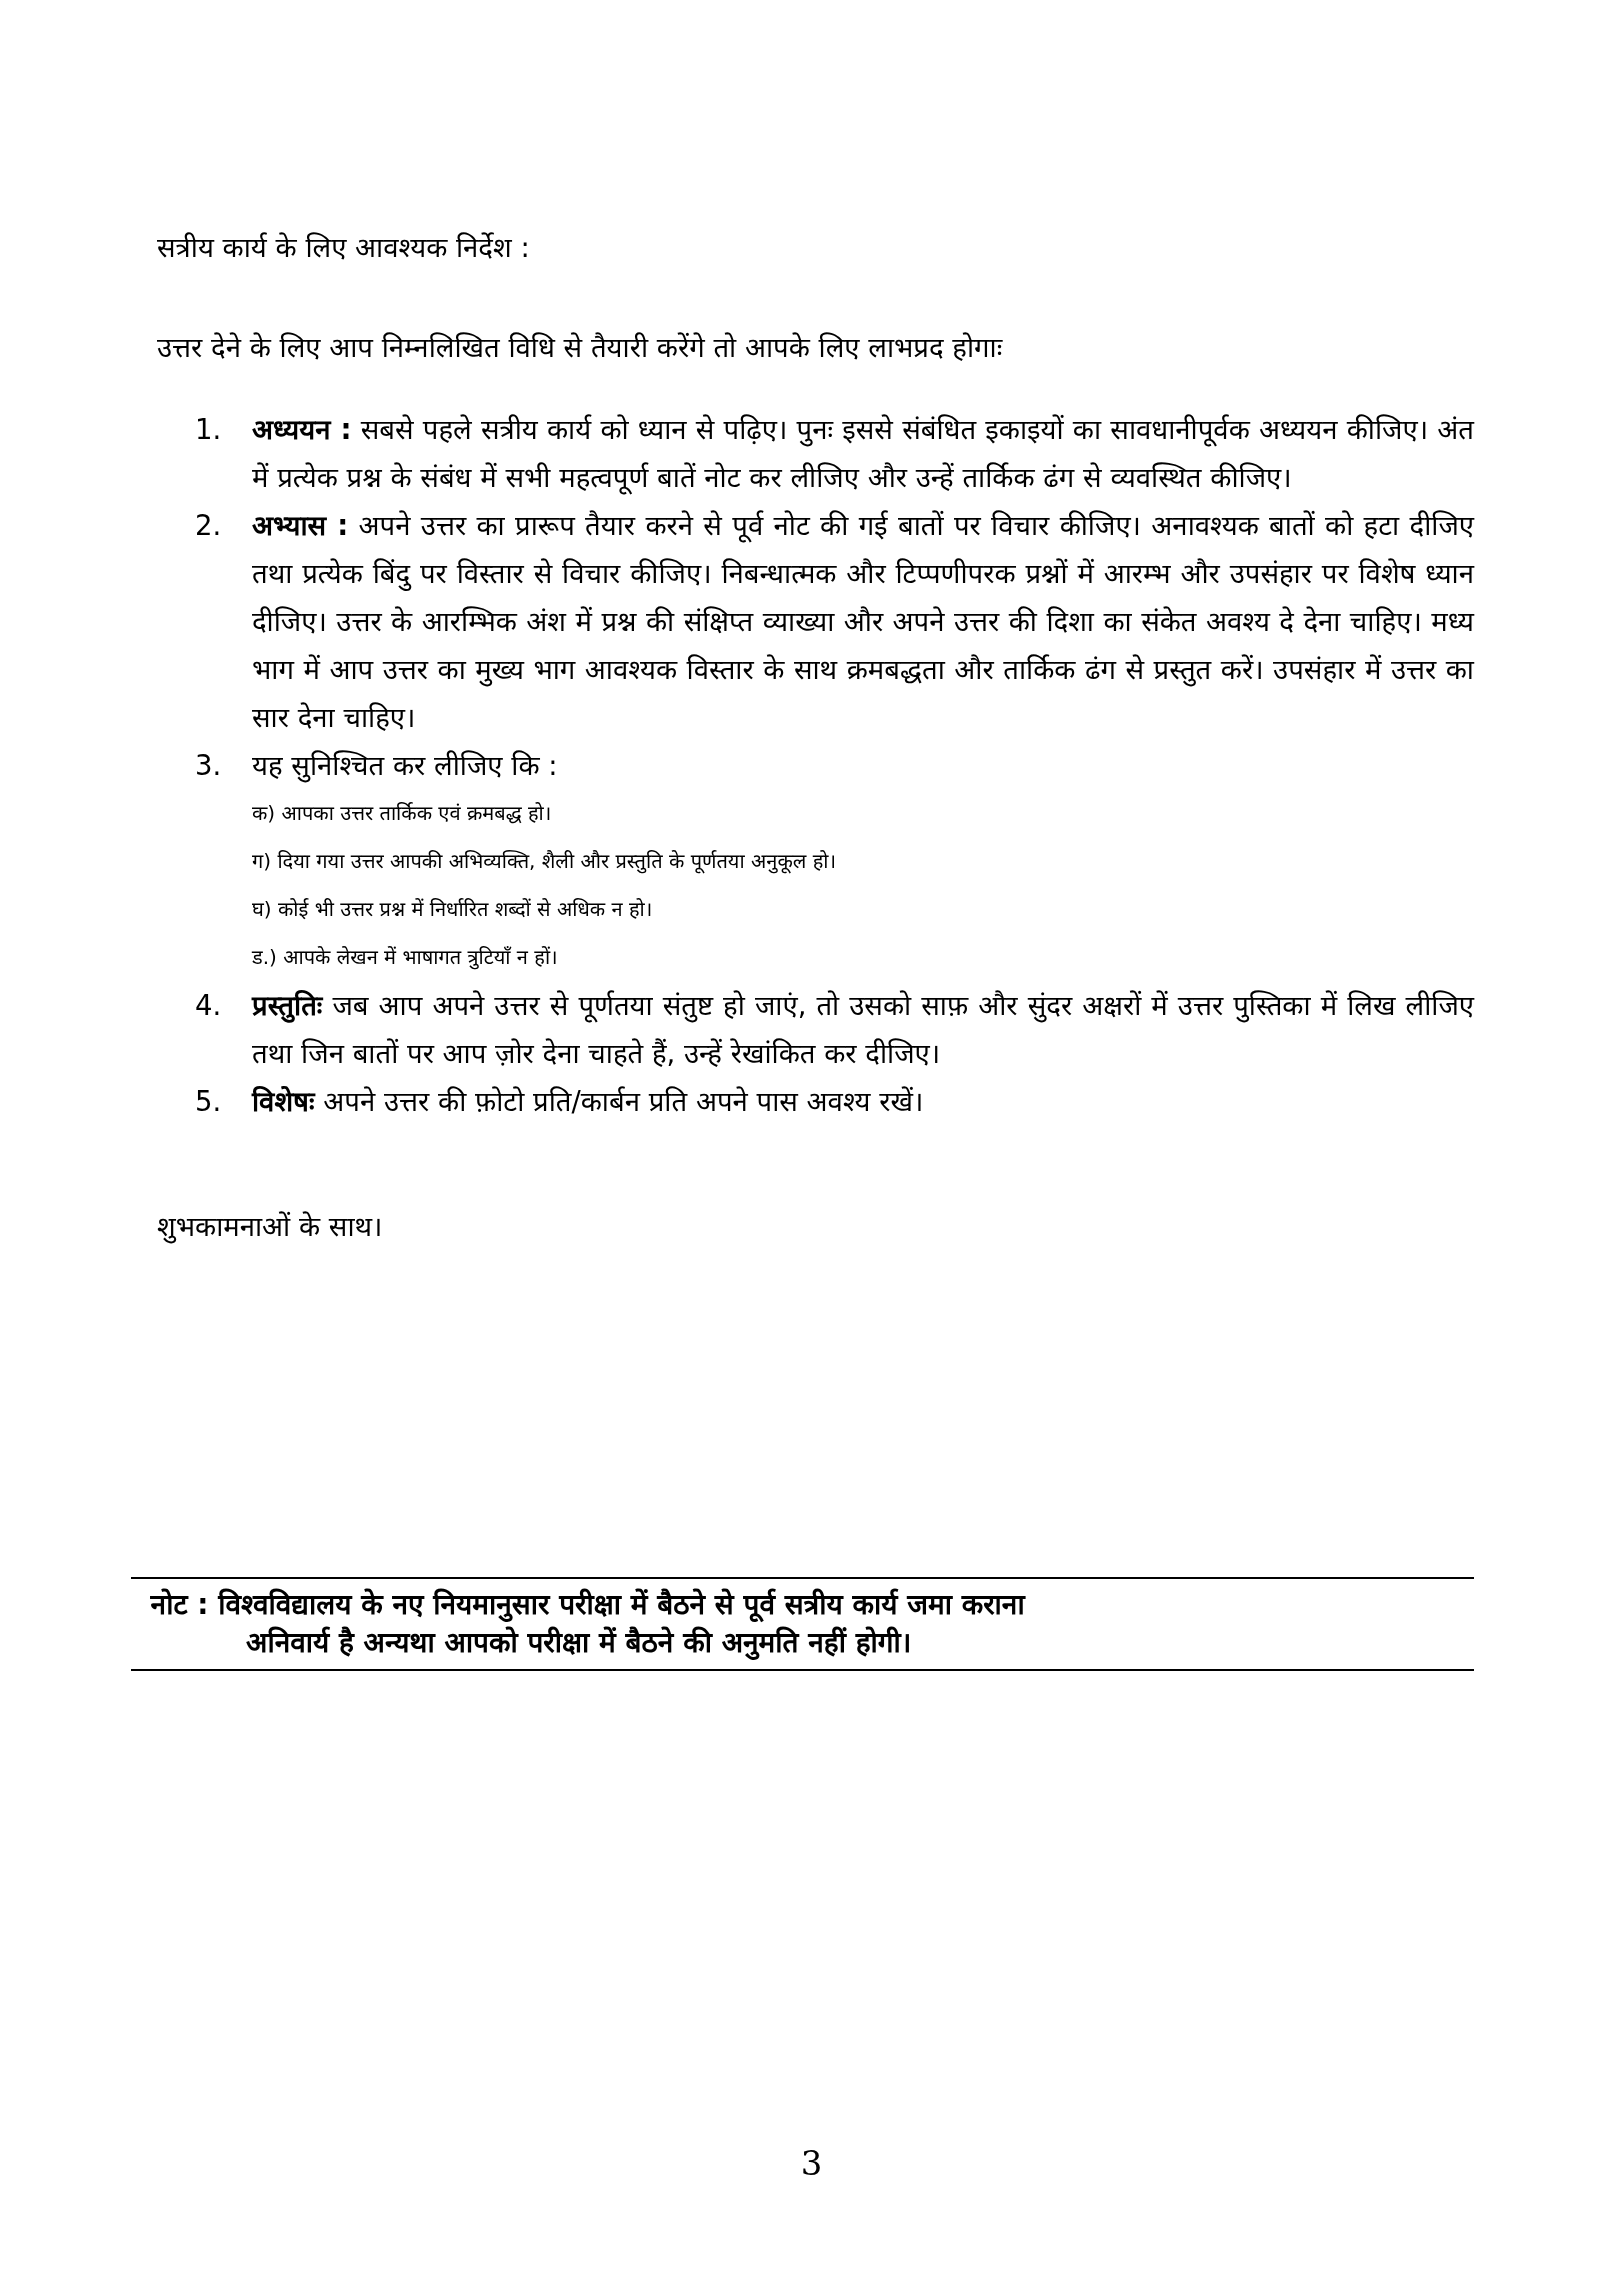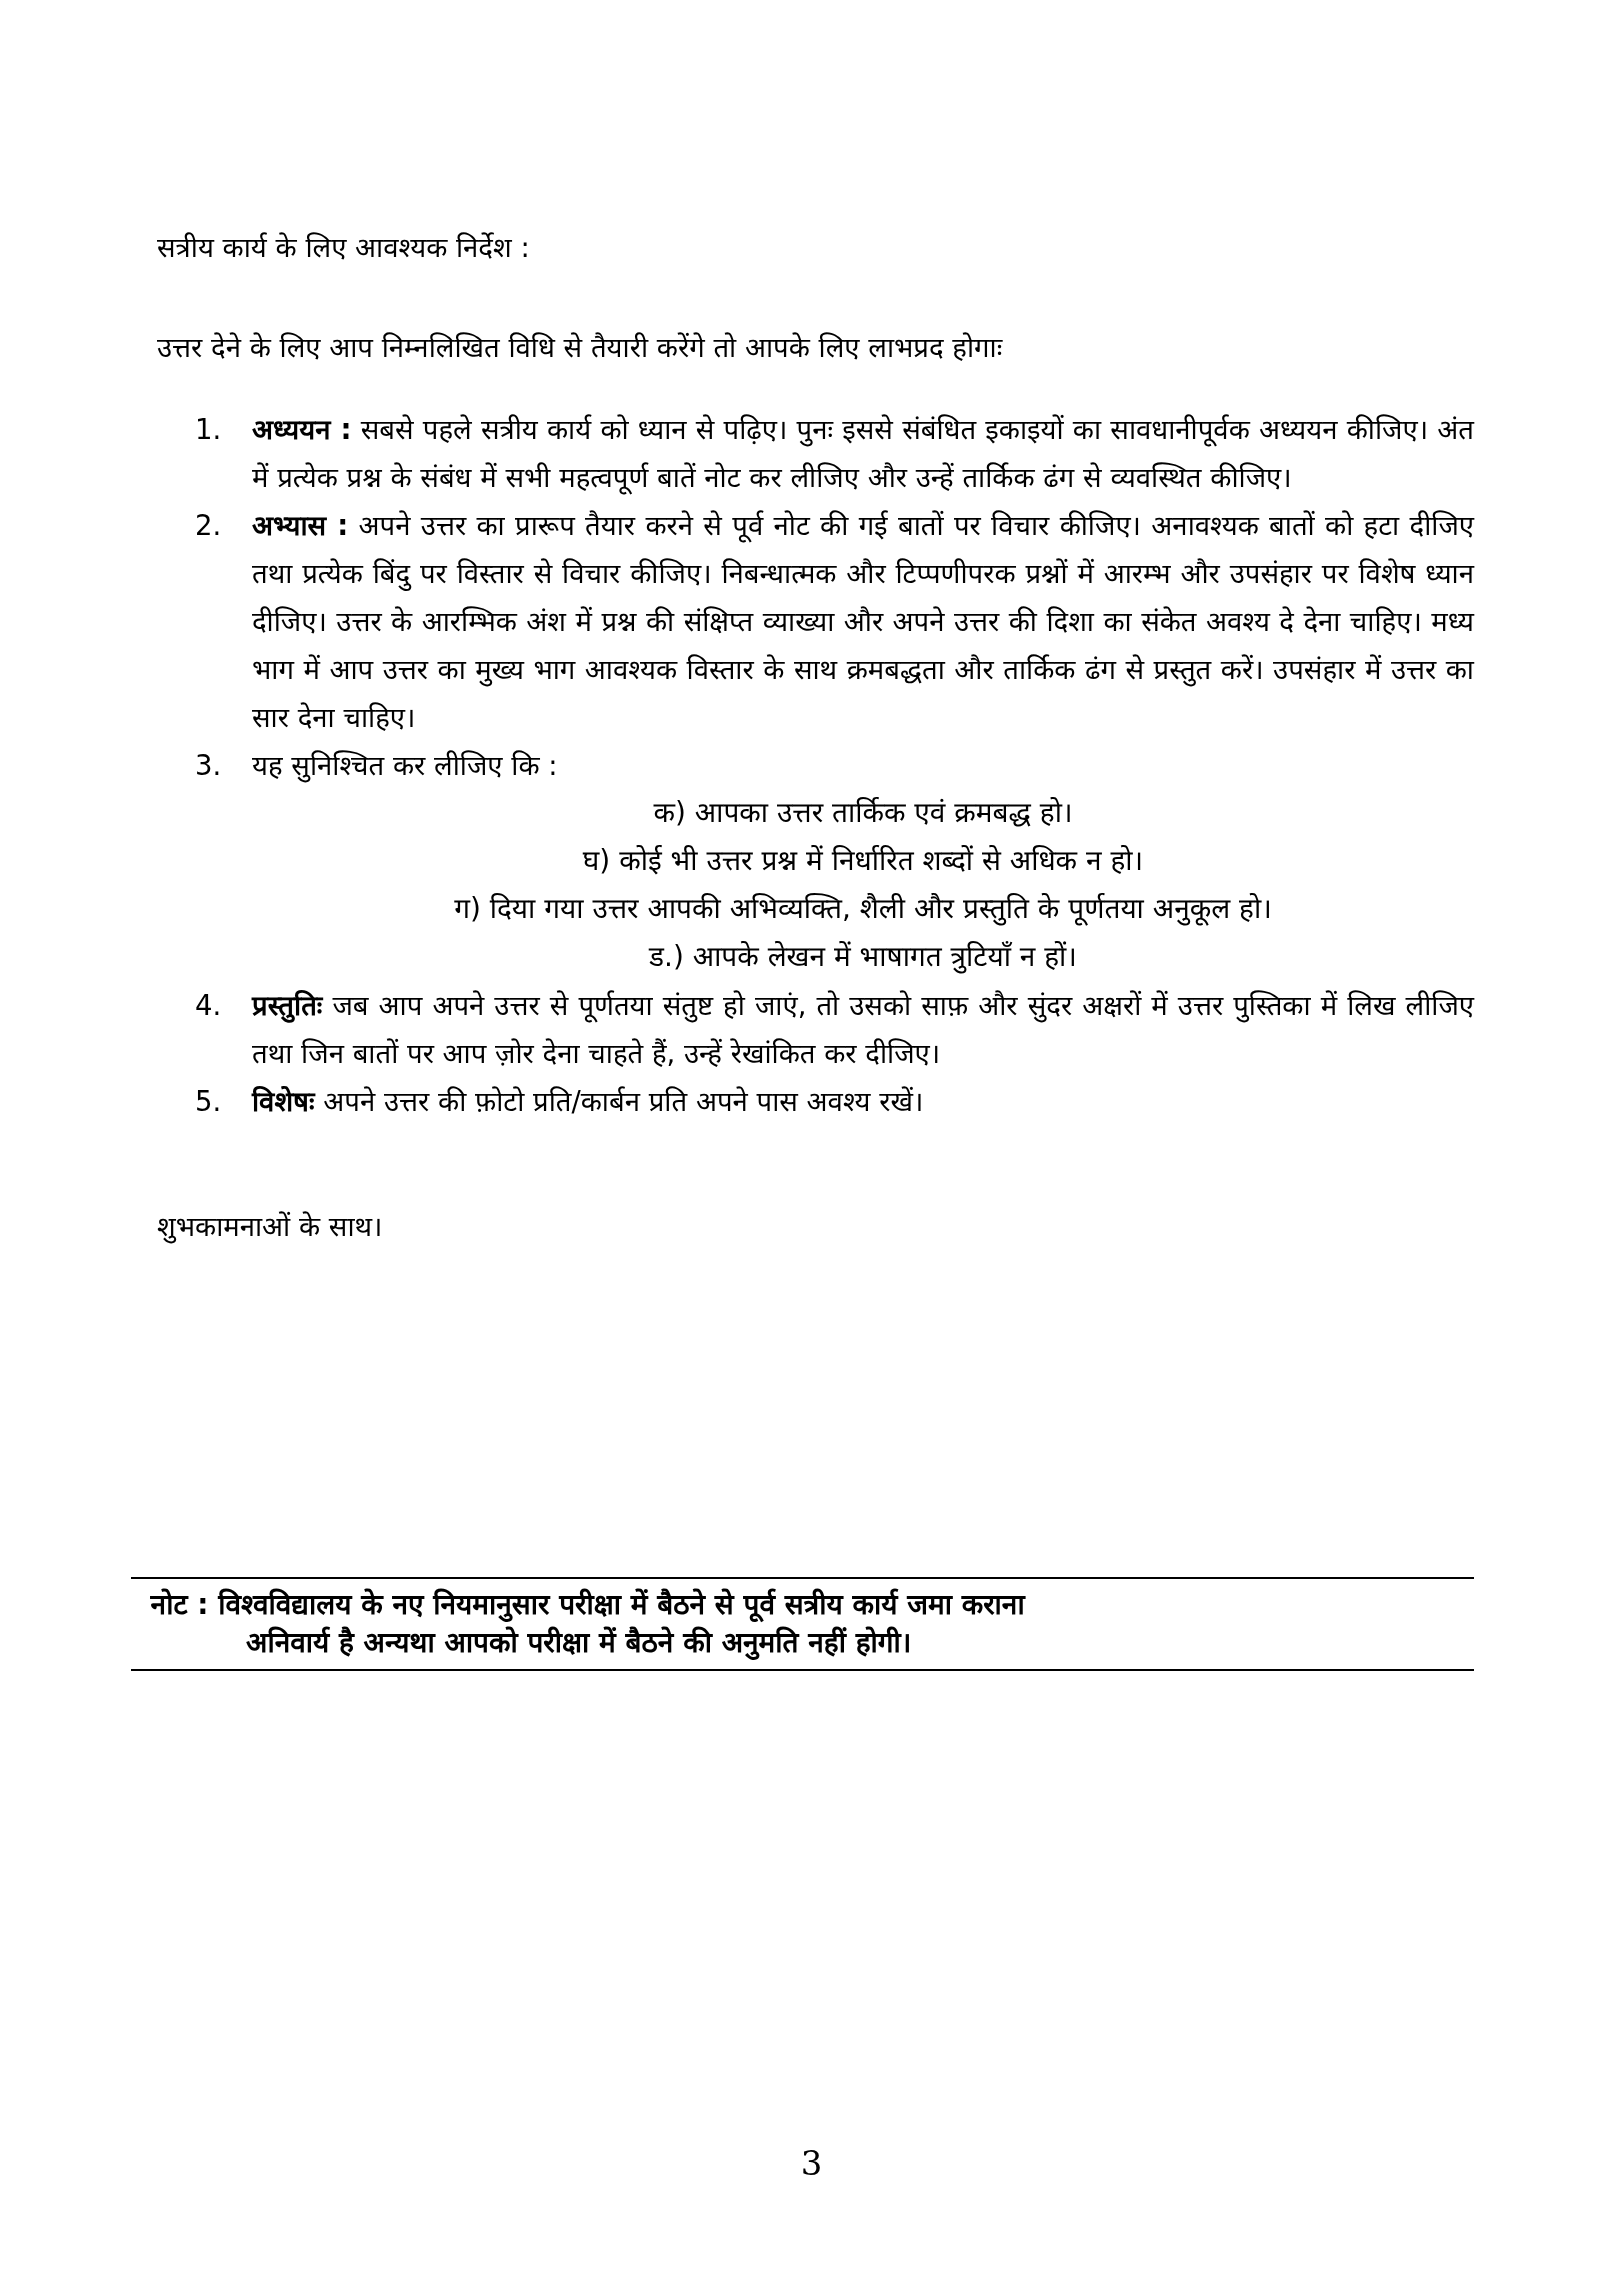--- a/index.html
+++ b/index.html
@@ -49,23 +49,23 @@
   .item .num {
     position: absolute;
     left: 38px;
     top: 0;
     width: 52px;
     text-align: left;
   }
   .item .body { margin: 0; display: block; }
   .item b { font-weight: bold; }
   .subitem {
-    font-size: 28px;
+    font-size: 20px;
     line-height: 48px;
-    text-align: center;
+    text-align: left;
   }
   .closing {
     font-size: 27.5px;
     line-height: 39px;
     text-align: left;
     margin: 82px 0 0 0;
   }
   .note-box {
     position: absolute;
     left: 131px;
@@ -112,22 +112,22 @@
       <li class="item">
         <span class="num">2.</span>
         <span class="body"><b>अभ्यास :</b> <span>अपने उत्तर का प्रारूप तैयार करने से पूर्व नोट की गई बातों पर विचार कीजिए। अनावश्यक बातों को हटा दीजिए तथा प्रत्येक बिंदु पर विस्तार से विचार कीजिए। निबन्धात्मक और टिप्पणीपरक प्रश्नों में आरम्भ और उपसंहार पर विशेष ध्यान दीजिए। उत्तर के आरम्भिक अंश में प्रश्न की संक्षिप्त व्याख्या और अपने उत्तर की दिशा का संकेत अवश्य दे देना चाहिए। मध्य भाग में आप उत्तर का मुख्य भाग आवश्यक विस्तार के साथ क्रमबद्धता और तार्किक ढंग से प्रस्तुत करें। उपसंहार में उत्तर का सार देना चाहिए।</span></span>
       </li>
 
       <li class="item">
         <span class="num">3.</span>
         <span class="body">
           <span>यह सुनिश्चित कर लीजिए कि :</span>
           <span class="subitem" style="display:block">क) आपका उत्तर तार्किक एवं क्रमबद्ध हो।</span>
+          <span class="subitem" style="display:block">ग) दिया गया उत्तर आपकी अभिव्यक्ति, शैली और प्रस्तुति के पूर्णतया अनुकूल हो।</span>
           <span class="subitem" style="display:block">घ) कोई भी उत्तर प्रश्न में निर्धारित शब्दों से अधिक न हो।</span>
-          <span class="subitem" style="display:block">ग) दिया गया उत्तर आपकी अभिव्यक्ति, शैली और प्रस्तुति के पूर्णतया अनुकूल हो।</span>
           <span class="subitem" style="display:block">ड.) आपके लेखन में भाषागत त्रुटियाँ न हों।</span>
         </span>
       </li>
 
       <li class="item">
         <span class="num">4.</span>
         <span class="body"><b>प्रस्तुतिः</b> <span>जब आप अपने उत्तर से पूर्णतया संतुष्ट हो जाएं, तो उसको साफ़ और सुंदर अक्षरों में उत्तर पुस्तिका में लिख लीजिए तथा जिन बातों पर आप ज़ोर देना चाहते हैं, उन्हें रेखांकित कर दीजिए।</span></span>
       </li>
 
       <li class="item">

